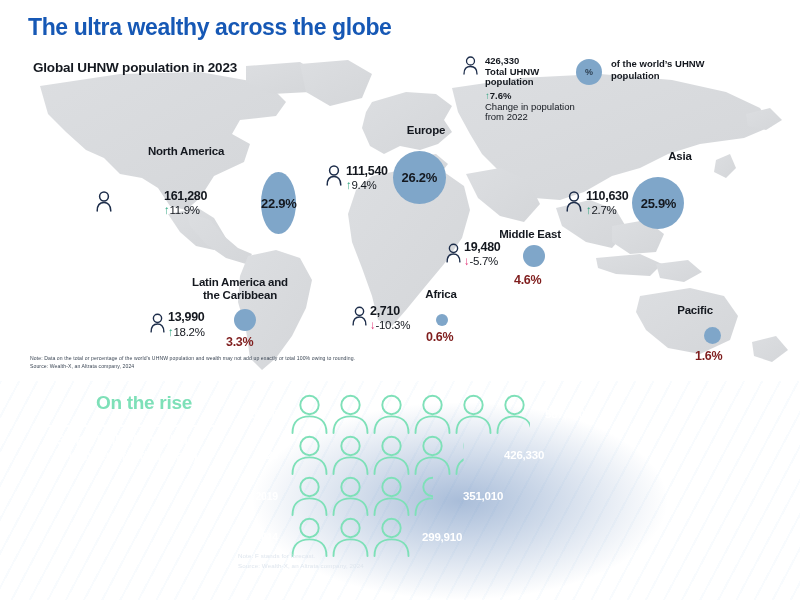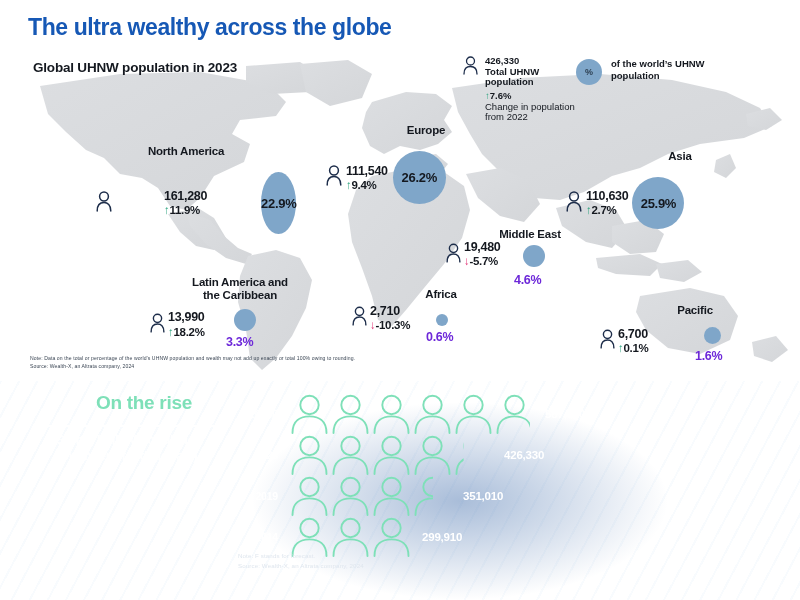--- a/index.html
+++ b/index.html
@@ -78,35 +78,35 @@
   
   .region { position: absolute; }
   .region-name {
     font-size: 11.5px; font-weight: bold; color: #14181f;
     text-align: center; white-space: nowrap; letter-spacing: -0.2px;
     line-height: 1.15;
   }
   .region-row { display: flex; align-items: center; }
   .region-stats { line-height: 1.05; }
   .region-count { font-size: 12.5px; font-weight: bold; color: #14181f; letter-spacing: -0.3px; }
-  .region-change { font-size: 11.5px; font-weight: bold; letter-spacing: -0.3px; margin-top: 1px; }
+  .region-change { font-size: 11.5px; font-weight: normal; letter-spacing: -0.3px; margin-top: 1px; }
   .region-change.up { color: #14181f; }
   .region-change.down { color: #14181f; }
   .arrow-up { color: #2BA37E; }
   .arrow-down { color: #E02A6E; }
 
   .bubble {
     border-radius: 50%;
     background: #7FA6C9;
     display: flex; align-items: center; justify-content: center;
     font-size: 13px; font-weight: bold; color: #14181f;
     letter-spacing: -0.3px;
   }
   .bubble-label {
-    font-size: 12.5px; font-weight: bold; color: #6d28d9; letter-spacing: -0.3px;
+    font-size: 12.5px; font-weight: bold; color: #7f1d1d; letter-spacing: -0.3px;
   }
 
   .person-icon { flex: 0 0 auto; }
 
   .map-note {
     position: absolute;
     left: 30px; top: 355px;
     font-size: 5.1px;
     color: #3b4654;
     line-height: 1.55;
@@ -374,32 +374,20 @@
           <div class="region-count">2,710</div>
           <div class="region-change down"><span class="arrow-down">↓</span><span>-10.3%</span></div>
         </div>
       </div>
       <div class="bubble" style="width:12px;height:12px;position:absolute;left:84px;top:26px;"></div>
       <div class="bubble-label" style="position:absolute;left:74px;top:42px;">0.6%</div>
     </div>
 
     <div class="region" style="left:600px; top:304px; width:170px;">
       <div class="region-name" style="margin-left:20px;">Pacific</div>
-      <div class="region-row" style="margin-top:11px; align-items:center;">
-        <span class="person-icon">
-          <svg width="15" height="20" viewBox="0 0 16 21">
-              <circle cx="8" cy="5.5" r="4.4" fill="none" stroke="#1d2d4a" stroke-width="1.5"></circle>
-              <path d="M1.2 20 C1.2 13.6 4.4 11.6 8 11.6 C11.6 11.6 14.8 13.6 14.8 20" fill="none" stroke="#1d2d4a" stroke-width="1.5" stroke-linecap="round"></path>
-            </svg>
-        </span>
-        <div class="region-stats" style="margin-left:3px;">
-          <div class="region-count">6,700</div>
-          <div class="region-change up"><span class="arrow-up">↑</span><span>0.1%</span></div>
-        </div>
-      </div>
       <div class="bubble" style="width:17px;height:17px;position:absolute;left:104px;top:23px;"></div>
       <div class="bubble-label" style="position:absolute;left:95px;top:45px;">1.6%</div>
     </div>
 
     <div class="map-note">
       <div>Note: Data on the total or percentage of the world’s UHNW population and wealth may not add up exactly or total 100% owing to rounding.</div>
       <div>Source: Wealth-X, an Altrata company, 2024</div>
     </div>
   </div>
 

